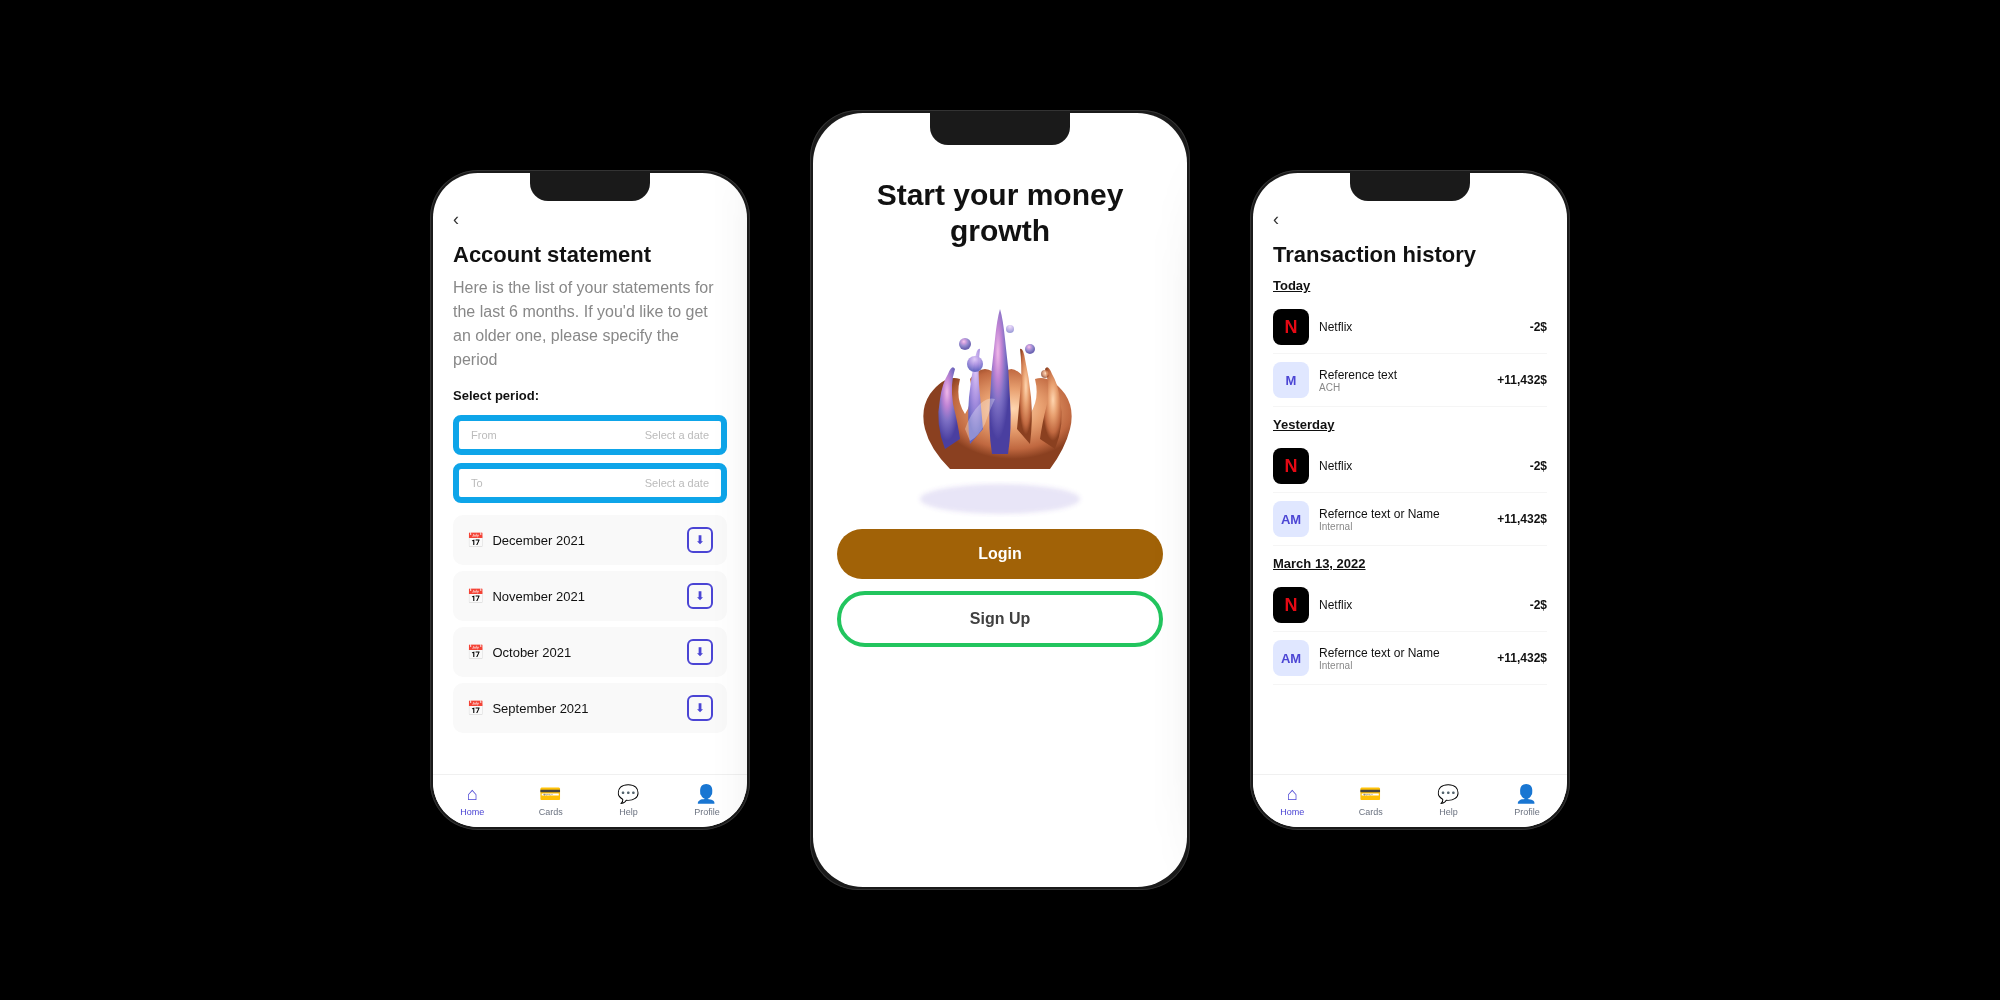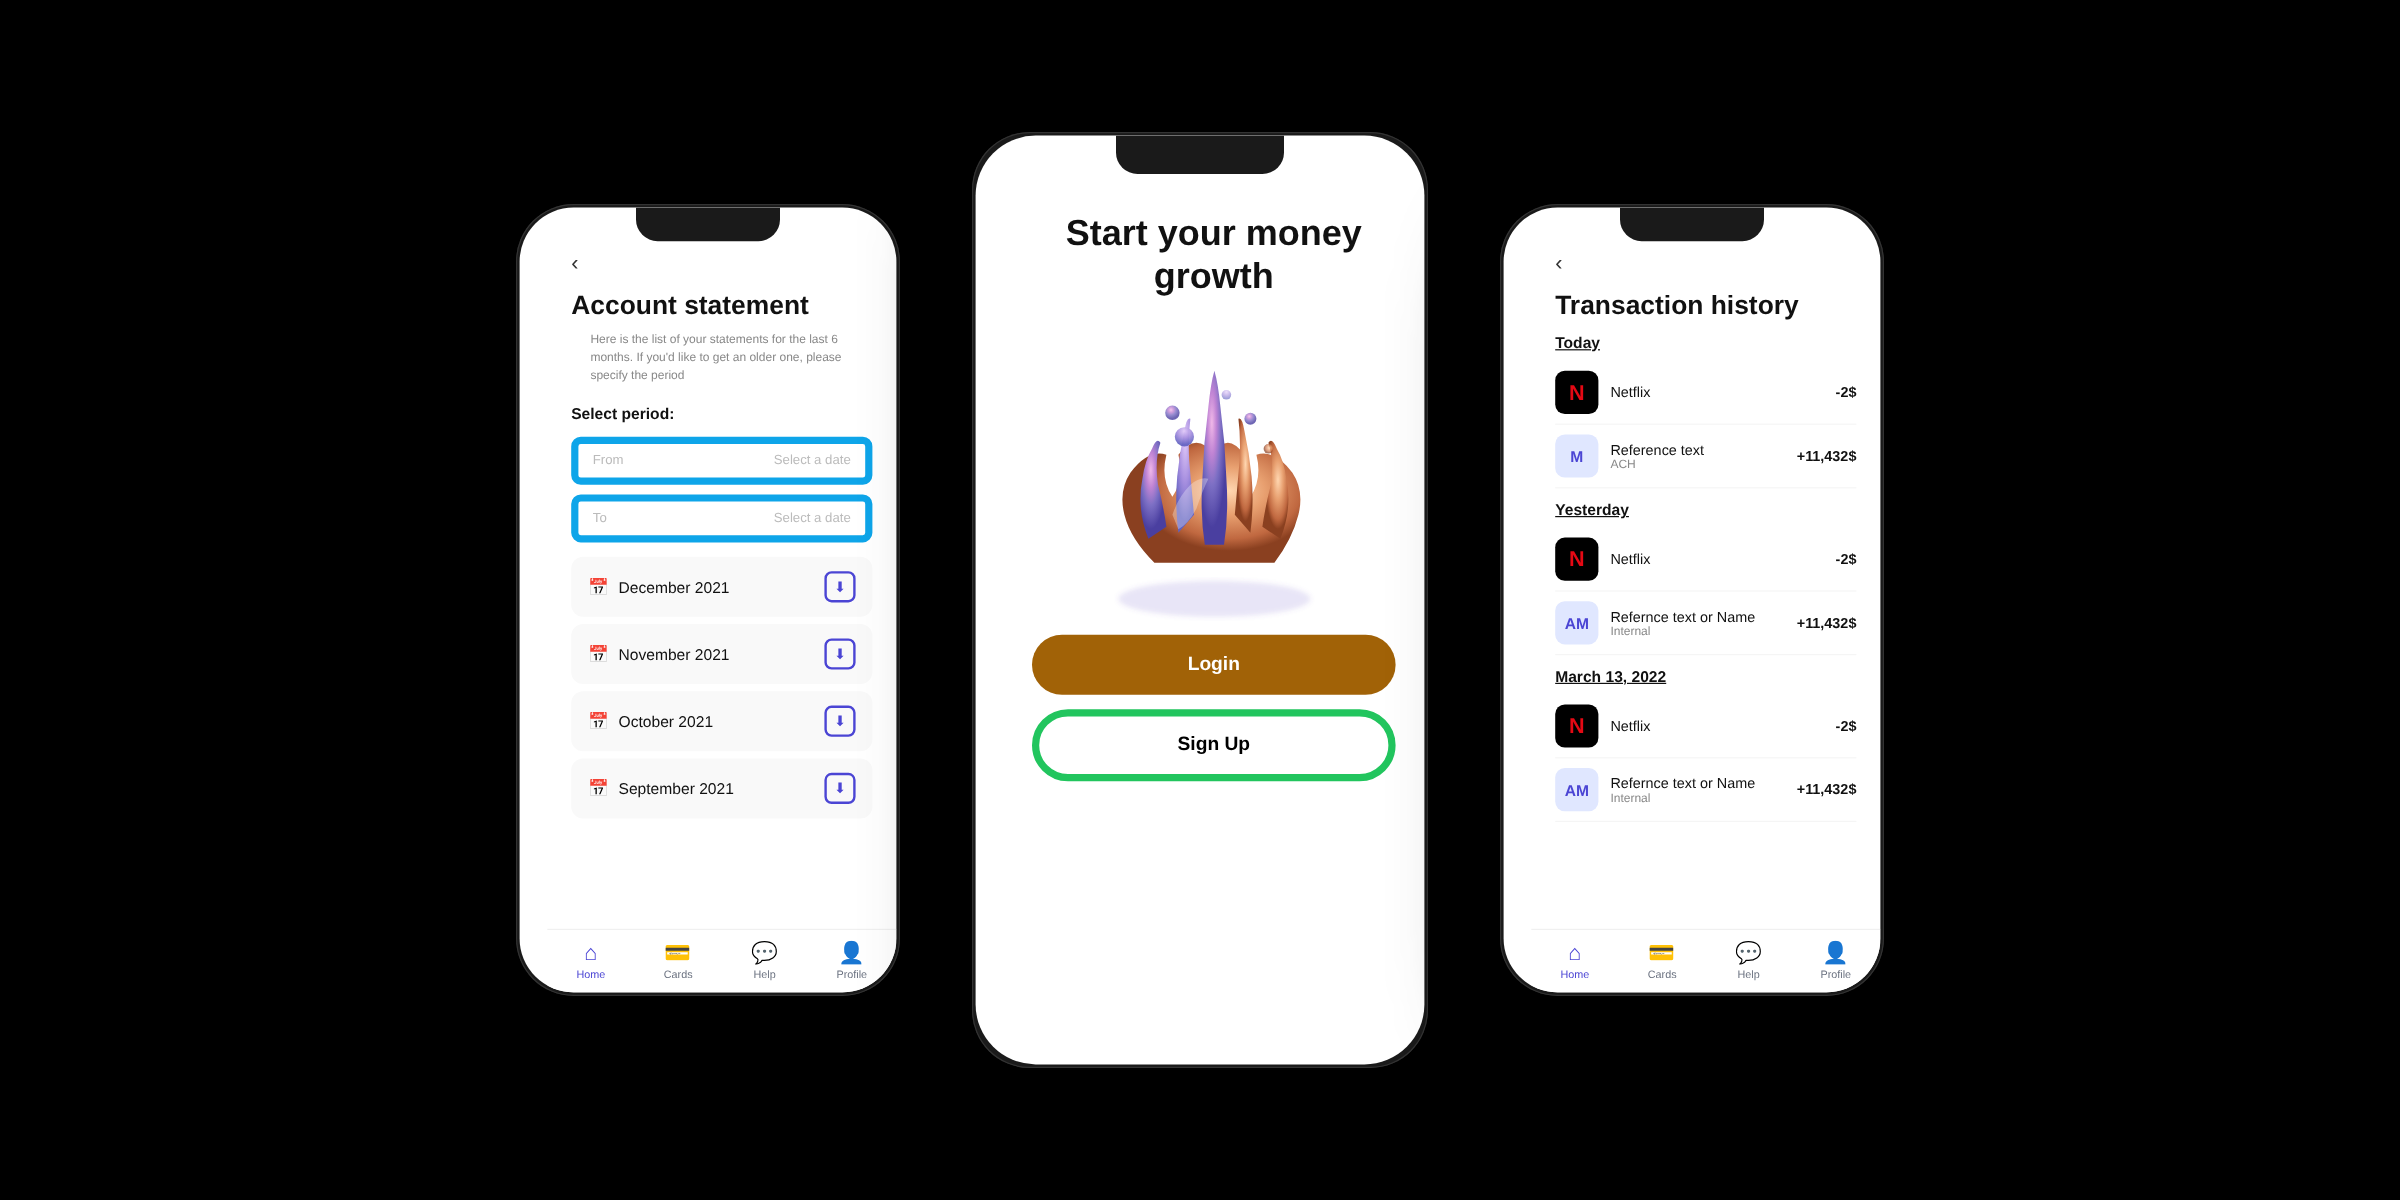--- a/index.html
+++ b/index.html
@@ -27,21 +27,20 @@
     }
     .phone-inner {
       width: 100%;
       height: 100%;
       background: #fff;
       border-radius: 45px;
       overflow: hidden;
       position: relative;
       display: flex;
       flex-direction: column;
-      padding-left: 23px;
     }
     .phone-notch {
       position: absolute;
       top: 0;
       left: 50%;
       transform: translateX(-50%);
       width: 120px;
       height: 28px;
       background: #1a1a1a;
       border-radius: 0 0 18px 18px;
@@ -116,25 +115,24 @@
       cursor: pointer;
       display: inline-block;
     }
     .screen-title {
       font-size: 22px;
       font-weight: 700;
       color: #111;
       margin-bottom: 8px;
     }
     .screen-subtitle {
-      font-size: 10px;
+      font-size: 16px;
       color: #888;
       line-height: 1.5;
       margin-bottom: 16px;
-      margin-left: 16px;
     }
     .select-period-label {
       font-size: 13px;
       font-weight: 600;
       color: #111;
       margin-bottom: 12px;
     }
     .date-range {
       display: flex;
       justify-content: space-between;
@@ -219,23 +217,23 @@
       color: #fff;
       font-size: 16px;
       font-weight: 600;
       cursor: pointer;
       margin-bottom: 12px;
     }
     .signup-btn {
       width: 100%;
       padding: 15px;
       background: #fff;
-      border: 6px solid #22c55e;
+      border: 4px solid #22c55e;
       border-radius: 50px;
-      color: #000000;
+      color: #404040;
       font-size: 16px;
       font-weight: 600;
       cursor: pointer;
     }
 
     
     .screen3-content {
       flex: 1;
       overflow: hidden;
       padding: 0 20px;

